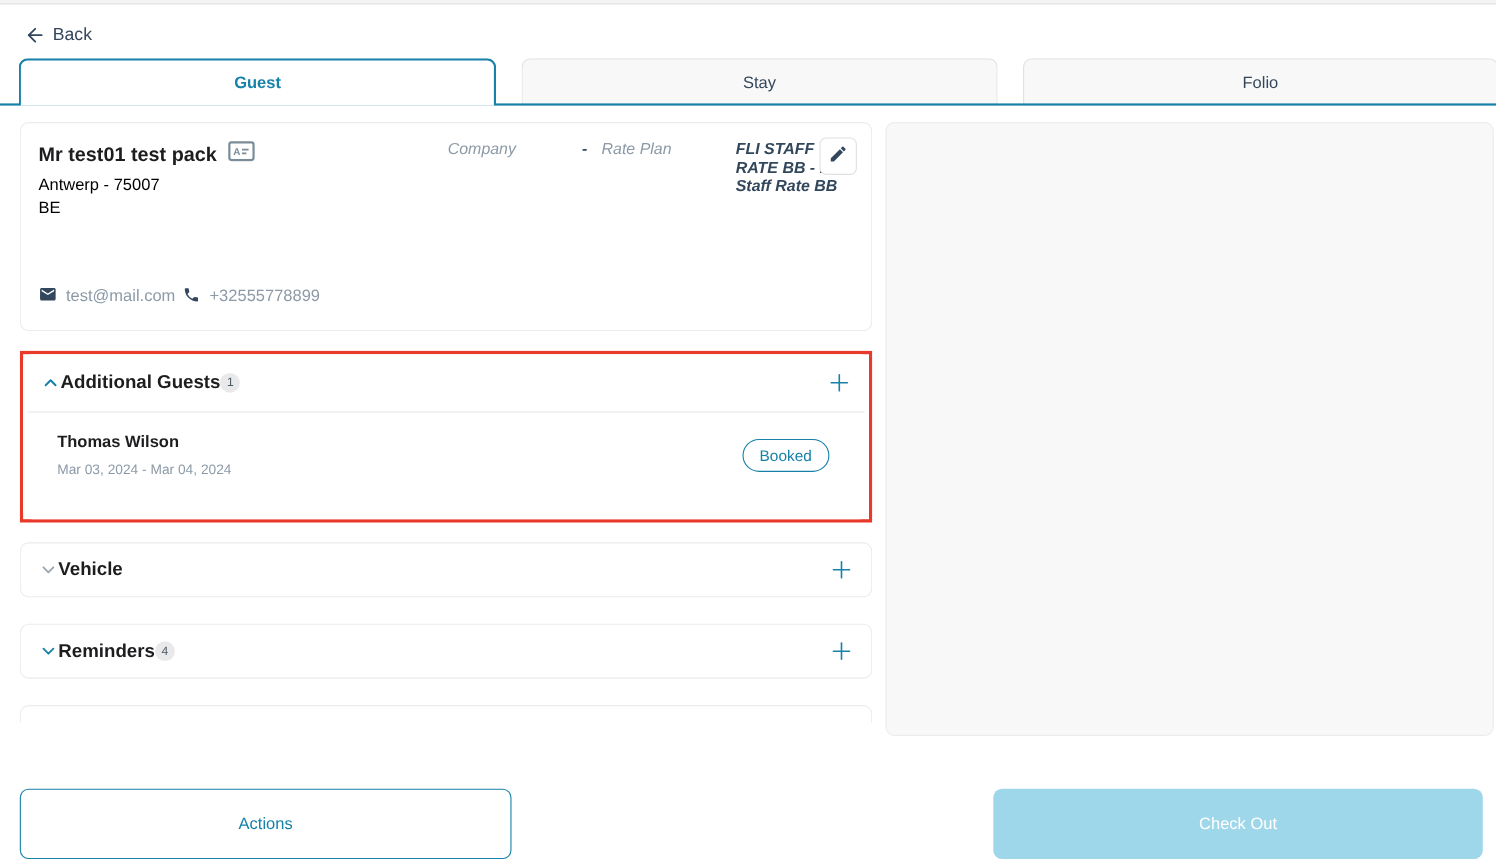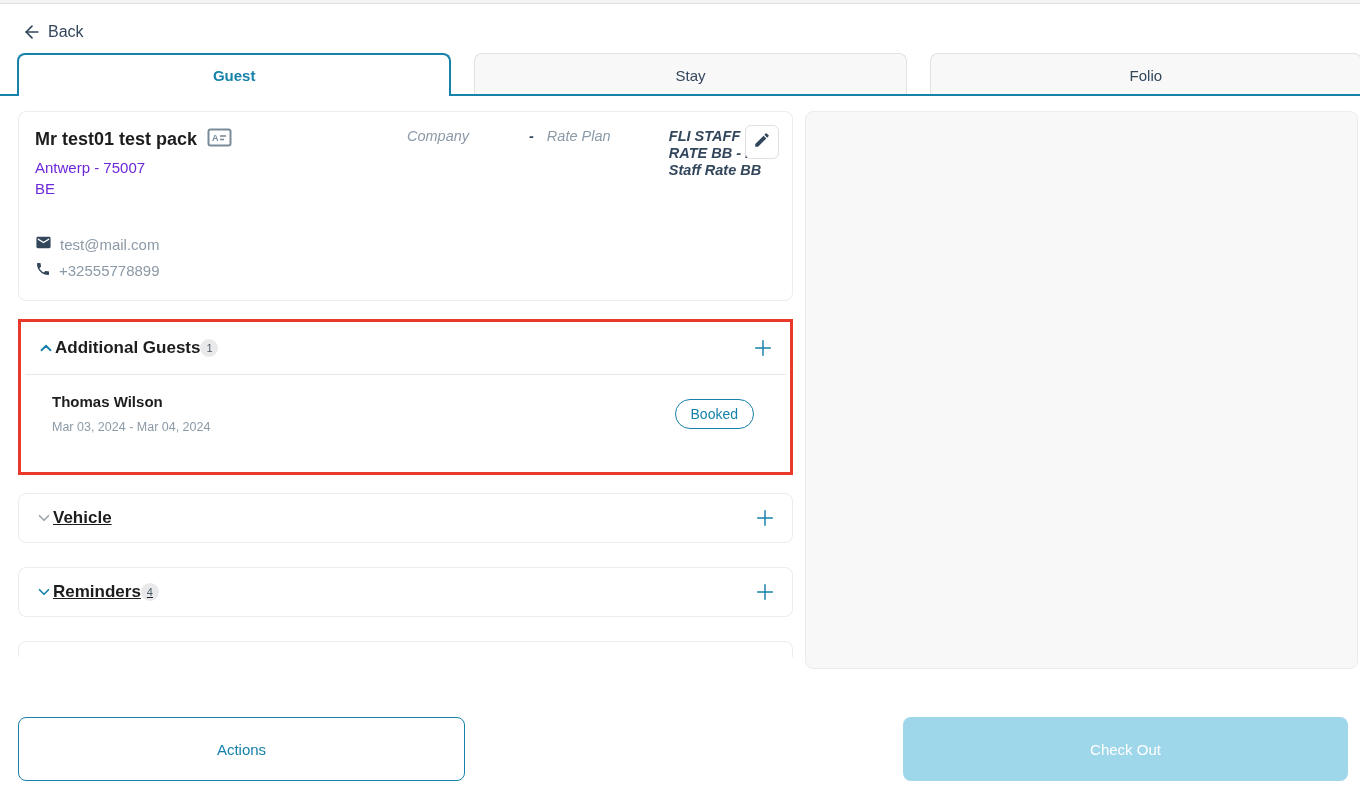--- a/index.html
+++ b/index.html
@@ -35,35 +35,35 @@
   .card { background:#fff; border:1px solid #ececec; border-radius:8px; }
 
   
   .guest-card { height:190px; position:relative; padding:16px; display:flex; }
   .edit-btn { position:absolute; top:13px; right:13px; width:34px; height:34px;
     border:1px solid #e0e0e0; border-radius:6px; background:#fff; display:flex;
     align-items:center; justify-content:center; cursor:pointer; }
   .g-left { width:372px; display:flex; flex-direction:column; }
   .name-row { display:flex; align-items:center; gap:10px; }
   .guest-name { font-size:18px; font-weight:bold; color:#1d1d1f; }
-  .muted { color:#6d28d9; }
+  .muted { color:#000000; }
   .g-addr { font-size:15px; margin-top:8px; }
   .g-country { font-size:15px; margin-top:4px; }
-  .contact-rows { margin-top:auto; display:flex; flex-direction:column; gap:7px; padding-bottom:4px; }
+  .contact-rows { margin-top:auto; display:flex; gap:7px; padding-bottom:4px; }
   .contact-row { display:flex; align-items:center; gap:8px; font-size:15px; color:#8c9aa7; }
   .g-right { flex:1; display:flex; flex-direction:row; justify-content:space-between; gap:13px; padding-bottom:6px;font-style:italic; }
   .field-row { display:flex; font-size:14.5px; line-height:17px; }
   .field-label { width:122px; flex:0 0 122px; color:#8c9aa7; }
   .field-value { color:#33475c; font-weight:bold; }
 
   
   .highlight-wrap { border:3px solid #e8392b; margin-top:18px; height:156px; }
   .section-card { border-radius:8px; }
   .section-header { height:52px; display:flex; align-items:center; padding:0 16px; cursor:pointer; }
-  .section-header.short { height:48px;text-decoration:underline; }
+  .section-header.short { height:48px; }
   .section-title { font-size:17px; font-weight:bold; color:#1d1d1f; }
   .count-badge { width:18px; height:18px; border-radius:50%; background:#e9e9eb;
     color:#4c5a64; font-size:11px; display:flex; align-items:center; justify-content:center; }
   .spacer { flex:1; }
   .plus-icon, .chev { display:flex; align-items:center; justify-content:center; cursor:pointer; }
   .divider { height:1px; background:#e8e8e8; margin:0 4px; }
   .guest-row { display:flex; align-items:center; padding:18px 36px 18px 31px; }
   .ag-name { font-size:15px; font-weight:bold; color:#1d1d1f; }
   .ag-dates { font-size:12.5px; color:#8c9aa7; margin-top:10px; }
   .status-pill { border:1.5px solid #1681a9; color:#1681a9; border-radius:999px;

